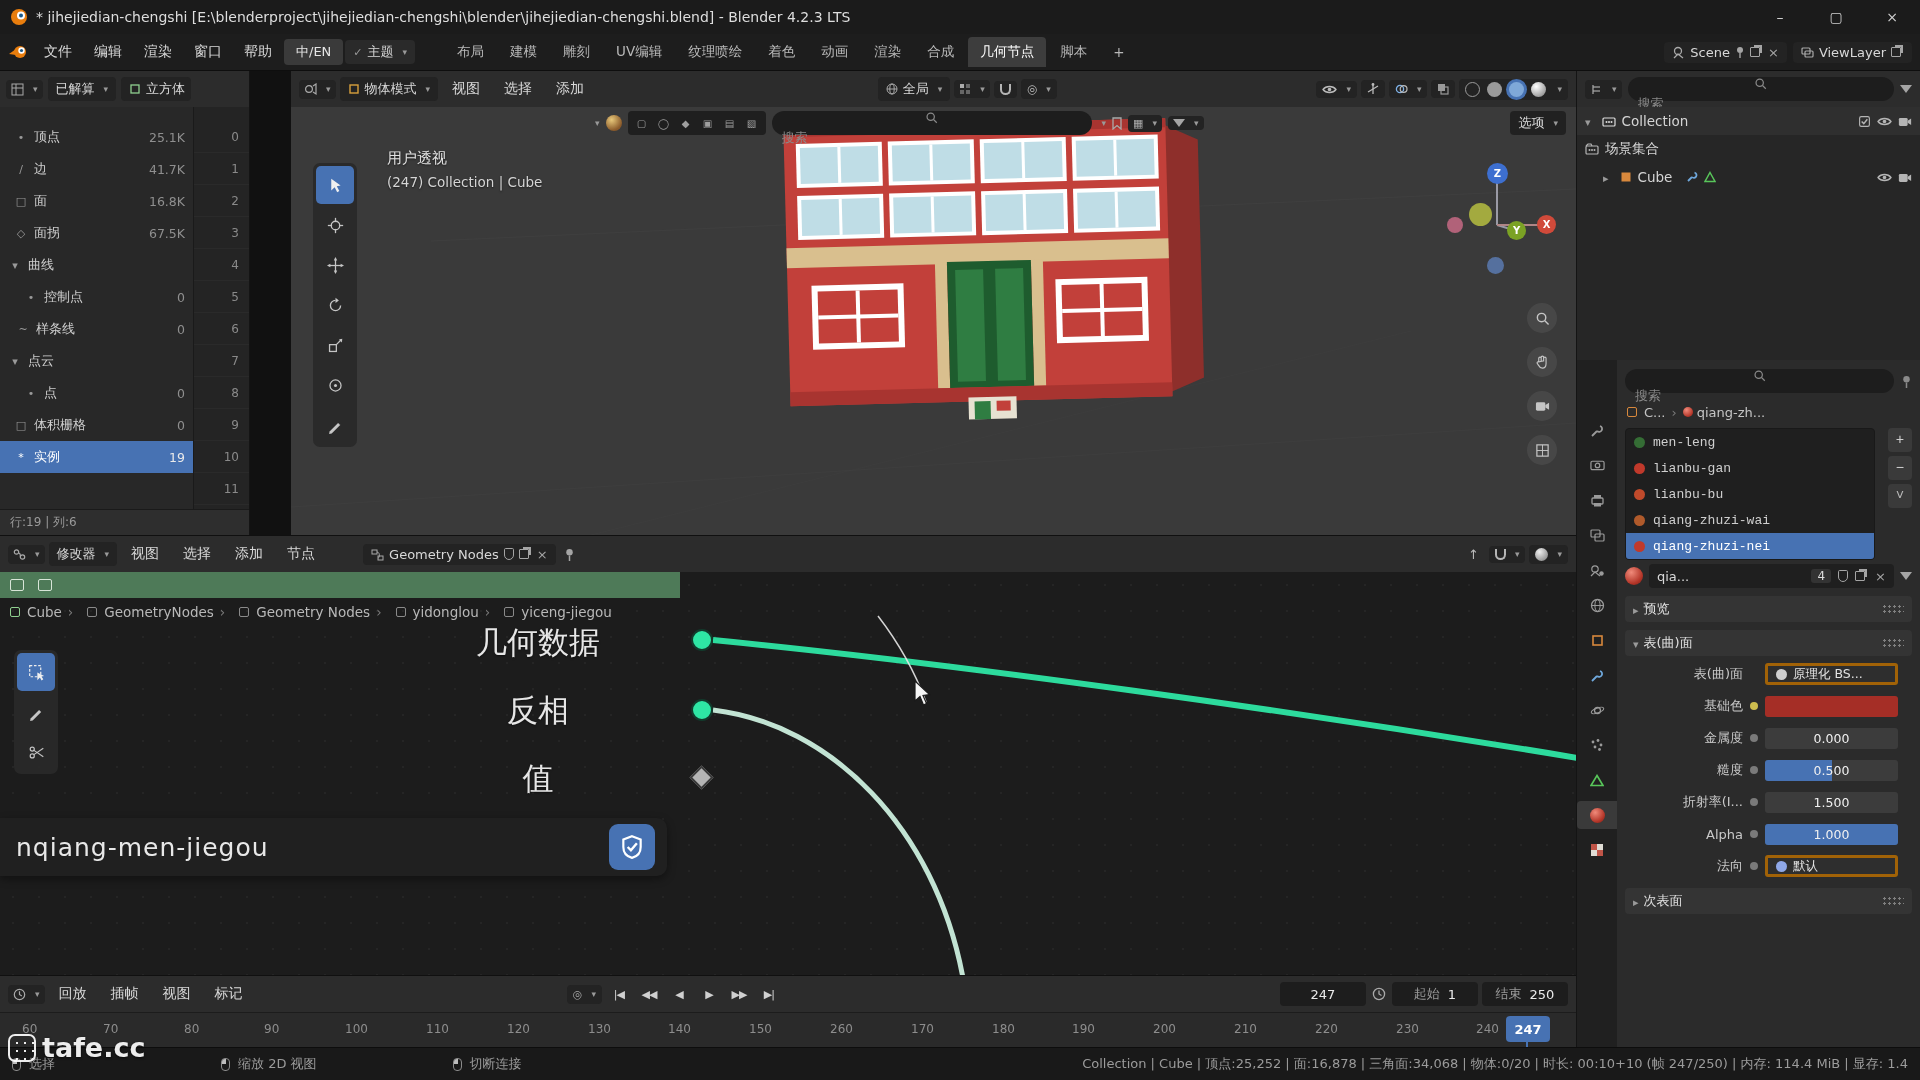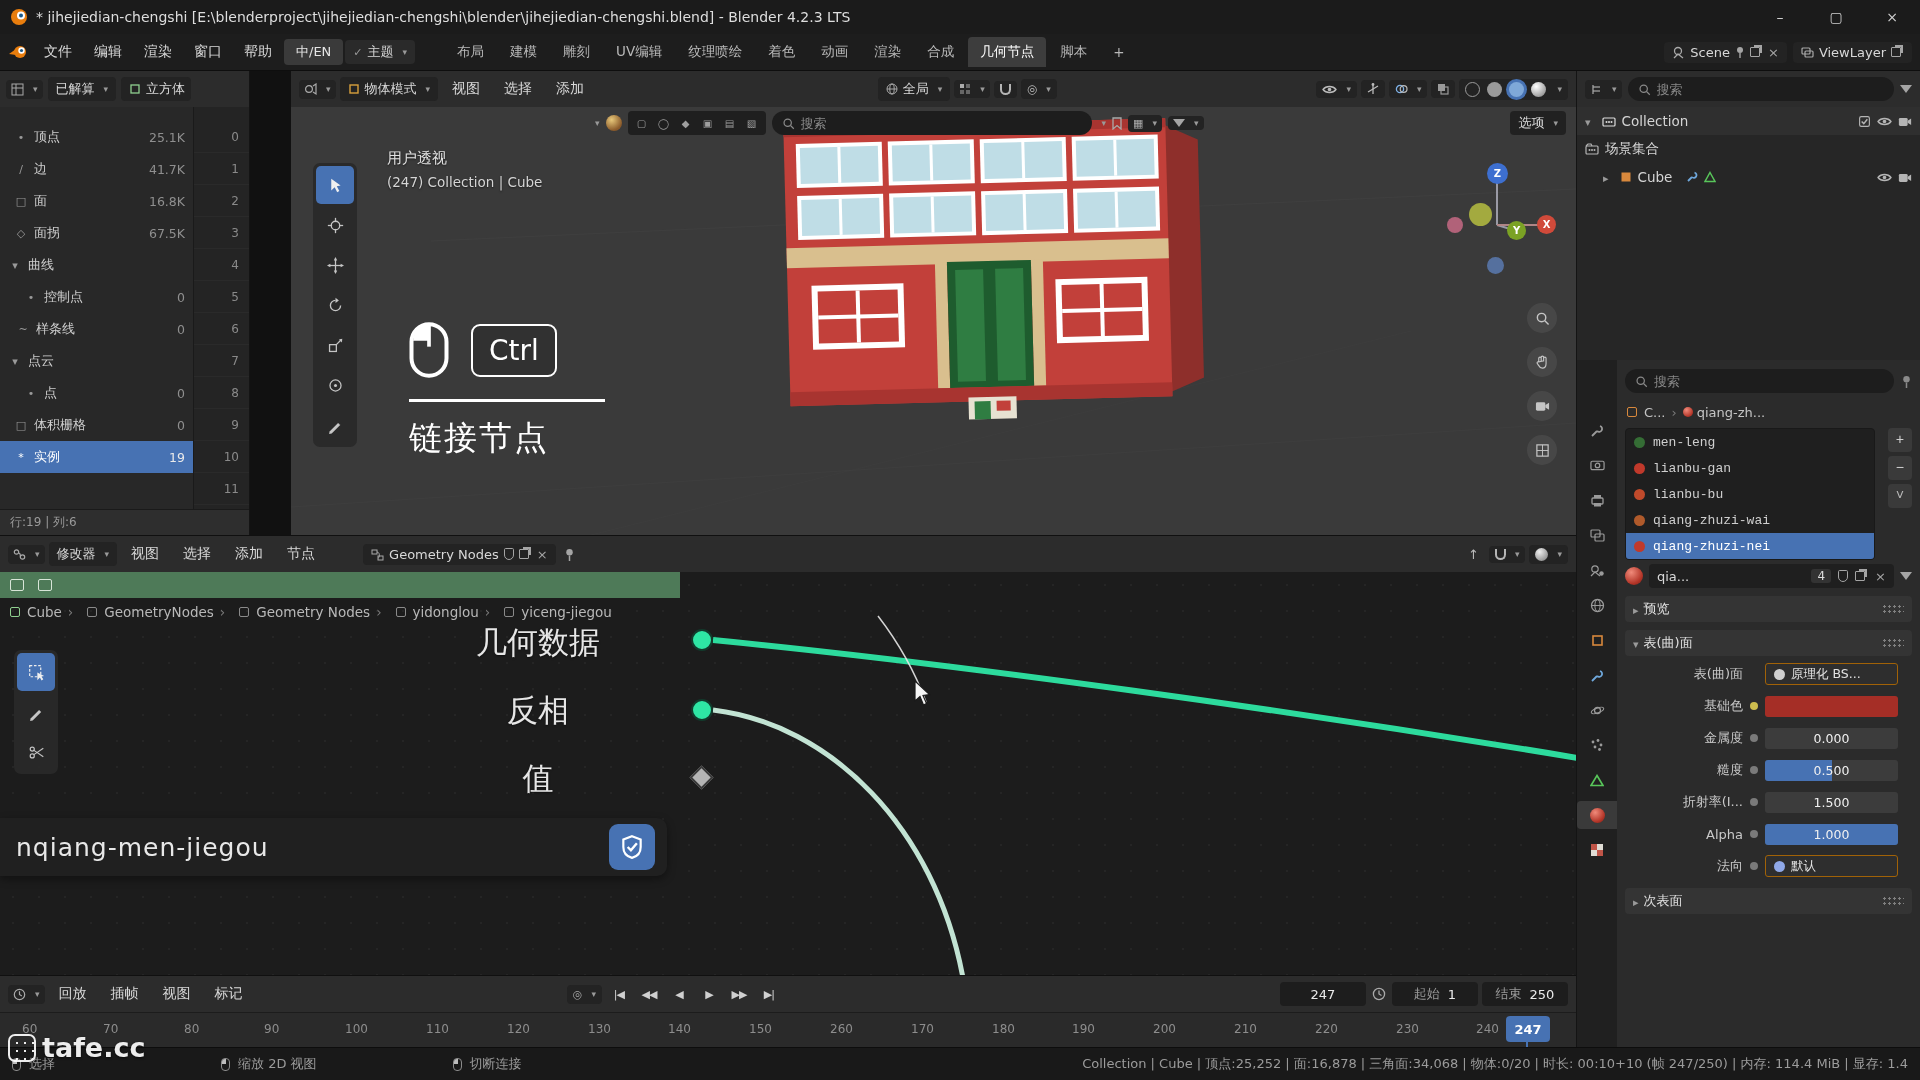--- a/index.html
+++ b/index.html
@@ -45,21 +45,21 @@
   .ss-indices { width:56px; background:#242424; border-left:1px solid #1a1a1a; padding-top:14px; }
   .ssidx { height:32px; display:flex; align-items:center; justify-content:flex-end; padding-right:10px; color:#8a8a8a; font-size:12px; border-bottom:1px solid #2a2a2a; }
   .ss-footer { height:26px; background:#2e2e2e; display:flex; align-items:center; padding:0 10px; font-size:12px; color:#9a9a9a; border-top:1px solid #1a1a1a; }
 
   
   #viewport { left:291px; top:71px; width:1285px; height:464px; background:#3a3a3a; }
   #vp-hdr { position:absolute; left:0; top:0; right:0; }
   #vp-row2 { position:absolute; left:0; top:36px; right:0; height:32px; display:flex; align-items:center; gap:6px; padding-left:300px; padding-right:10px; }
   .mini { background:#1f1f1f; border-radius:4px; height:24px; display:inline-flex; align-items:center; gap:2px; padding:0 4px; }
   .minib { width:20px; height:18px; border-radius:3px; color:#9f9f9f; font-size:10px; display:flex; align-items:center; justify-content:center; }
-  .searchpill { background:#1d1d1d; border-radius:12px; height:24px; display:flex; align-items:center; gap:6px; padding:0 10px; width:320px; }
+  .searchpill { background:#1d1d1d; border-radius:12px; height:24px; display:flex; align-items:center; gap:6px; padding:0 10px; width:320px;flex-direction:column; }
   .tools { position:absolute; left:22px; top:92px; width:44px; background:rgba(41,41,41,.95); border-radius:7px; padding:3px; display:flex; flex-direction:column; gap:2px; }
   .toolb { width:38px; height:38px; border-radius:5px; display:flex; align-items:center; justify-content:center; }
   .toolb.active { background:#4772b3; }
   .vp-overlay { position:absolute; left:96px; top:78px; color:#e2e2e2; text-shadow:0 1px 2px rgba(0,0,0,.6); }
   .vp-overlay .l1 { font-size:15px; }
   .vp-overlay .l2 { font-size:13.5px; color:#d5d5d5; margin-top:6px; }
   .cast { position:absolute; left:118px; top:250px; color:#fff; }
   .castrow { display:flex; align-items:center; gap:22px; }
   .keybox { border:2.5px solid #fff; border-radius:9px; padding:8px 16px; font-size:28px; color:#fff; background:rgba(0,0,0,.15); }
   .castline { width:196px; height:3px; background:#fff; margin:20px 0 14px; }
@@ -111,21 +111,21 @@
   .ptab.active { background:#3a3a3a; border-radius:4px 0 0 4px; }
   .pcontent { flex:1; display:flex; flex-direction:column; padding:6px 8px; gap:4px; overflow:hidden; }
   .prow { display:flex; align-items:center; height:28px; gap:7px; }
   .plabel { width:118px; text-align:right; font-size:13px; color:#c9c9c9; white-space:nowrap; }
   .pdot { width:8px; height:8px; border-radius:50%; background:#7a7a7a; flex:none; }
   .pdot.key { background:#cdbd4e; }
   .pdot.none { background:transparent; }
   .pwidget { flex:1; margin-right:14px; position:relative; height:21px; background:#3c3c3c; border-radius:3px; overflow:hidden; display:flex; align-items:center; justify-content:center; font-size:12.5px; color:#f0f0f0; }
   .pfill { position:absolute; left:0; top:0; bottom:0; background:#4772b3; }
   .pv { position:relative; }
-  .pbtnw { flex:1; margin-right:14px; height:22px; background:#2e2e2e; border:1px solid #a16207; border-radius:3px; display:flex; align-items:center; gap:6px; padding:0 8px; font-size:12.5px; color:#e2e2e2; }
+  .pbtnw { flex:1; margin-right:14px; height:22px; background:#2e2e2e; border:3px solid #a16207; border-radius:3px; display:flex; align-items:center; gap:6px; padding:0 8px; font-size:12.5px; color:#e2e2e2; }
   .pballico { width:11px; height:11px; border-radius:50%; background:#cfcfcf; }
   .phead { height:26px; background:#343434; border-radius:4px; display:flex; align-items:center; padding:0 8px; font-size:13px; color:#e0e0e0; margin-top:4px; }
   .dots { margin-left:auto; width:22px; height:10px; background-image:radial-gradient(#808080 1px, transparent 1.2px); background-size:5px 5px; }
   .slotwrap { display:flex; gap:13px;font-family:Liberation Mono, monospace; }
   .slots { flex:1; background:#1f1f1f; border-radius:4px; overflow:hidden; border:1px solid #191919; }
   .slot { height:26px; display:flex; align-items:center; gap:8px; padding:0 8px; font-size:13px; color:#cfcfcf; }
   .slot.sel { background:#4772b3; color:#fff; }
   .sdot { width:11px; height:11px; border-radius:50%; flex:none; }
   .slotbtns { width:24px; display:flex; flex-direction:column; gap:4px; }
   .sqbtn { width:24px; height:24px; background:#3a3a3a; border-radius:4px; display:flex; align-items:center; justify-content:center; color:#d0d0d0; font-size:14px; }
@@ -568,34 +568,20 @@
           <line x1="13" y1="7" x2="15.5" y2="9.5" stroke="#888" stroke-width="1"></line>
         </svg>
       </span>
   </div>
 
   <div class="vp-overlay">
     <div class="l1">用户透视</div>
     <div class="l2">(247) Collection | Cube</div>
   </div>
 
-  <div class="cast">
-    <div class="castrow">
-      <span class="ic">
-          <svg width="40" height="58" viewBox="0 0 24 34">
-            <rect x="1.5" y="1.5" width="21" height="31" rx="10.5" fill="none" stroke="#fff" stroke-width="2.4"></rect>
-            <path d="M12 2 C6.5 2 2.5 6 2.5 11.5 L12 11.5 Z" fill="#fff"></path>
-            <line x1="12" y1="2" x2="12" y2="15" stroke="#fff" stroke-width="2.2"></line>
-          </svg>
-        </span>
-      <span class="keybox">Ctrl</span>
-    </div>
-    <div class="castline"></div>
-    <div class="castact">链接节点</div>
-  </div>
 
   <div class="gizmo">
     <svg width="116" height="136" style="position:absolute;left:0;top:0;">
       <line x1="52" y1="22" x2="52" y2="70" stroke="#9a9aa5" stroke-width="2"></line>
       <line x1="52" y1="70" x2="72" y2="76" stroke="#9a9aa5" stroke-width="2"></line>
       <line x1="52" y1="70" x2="96" y2="70" stroke="#b08585" stroke-width="2"></line>
     </svg>
     <span class="gball" style="left:42px;top:8px;width:21px;height:21px;background:#3d6fd0;">
         <span>Z</span>
       </span>

